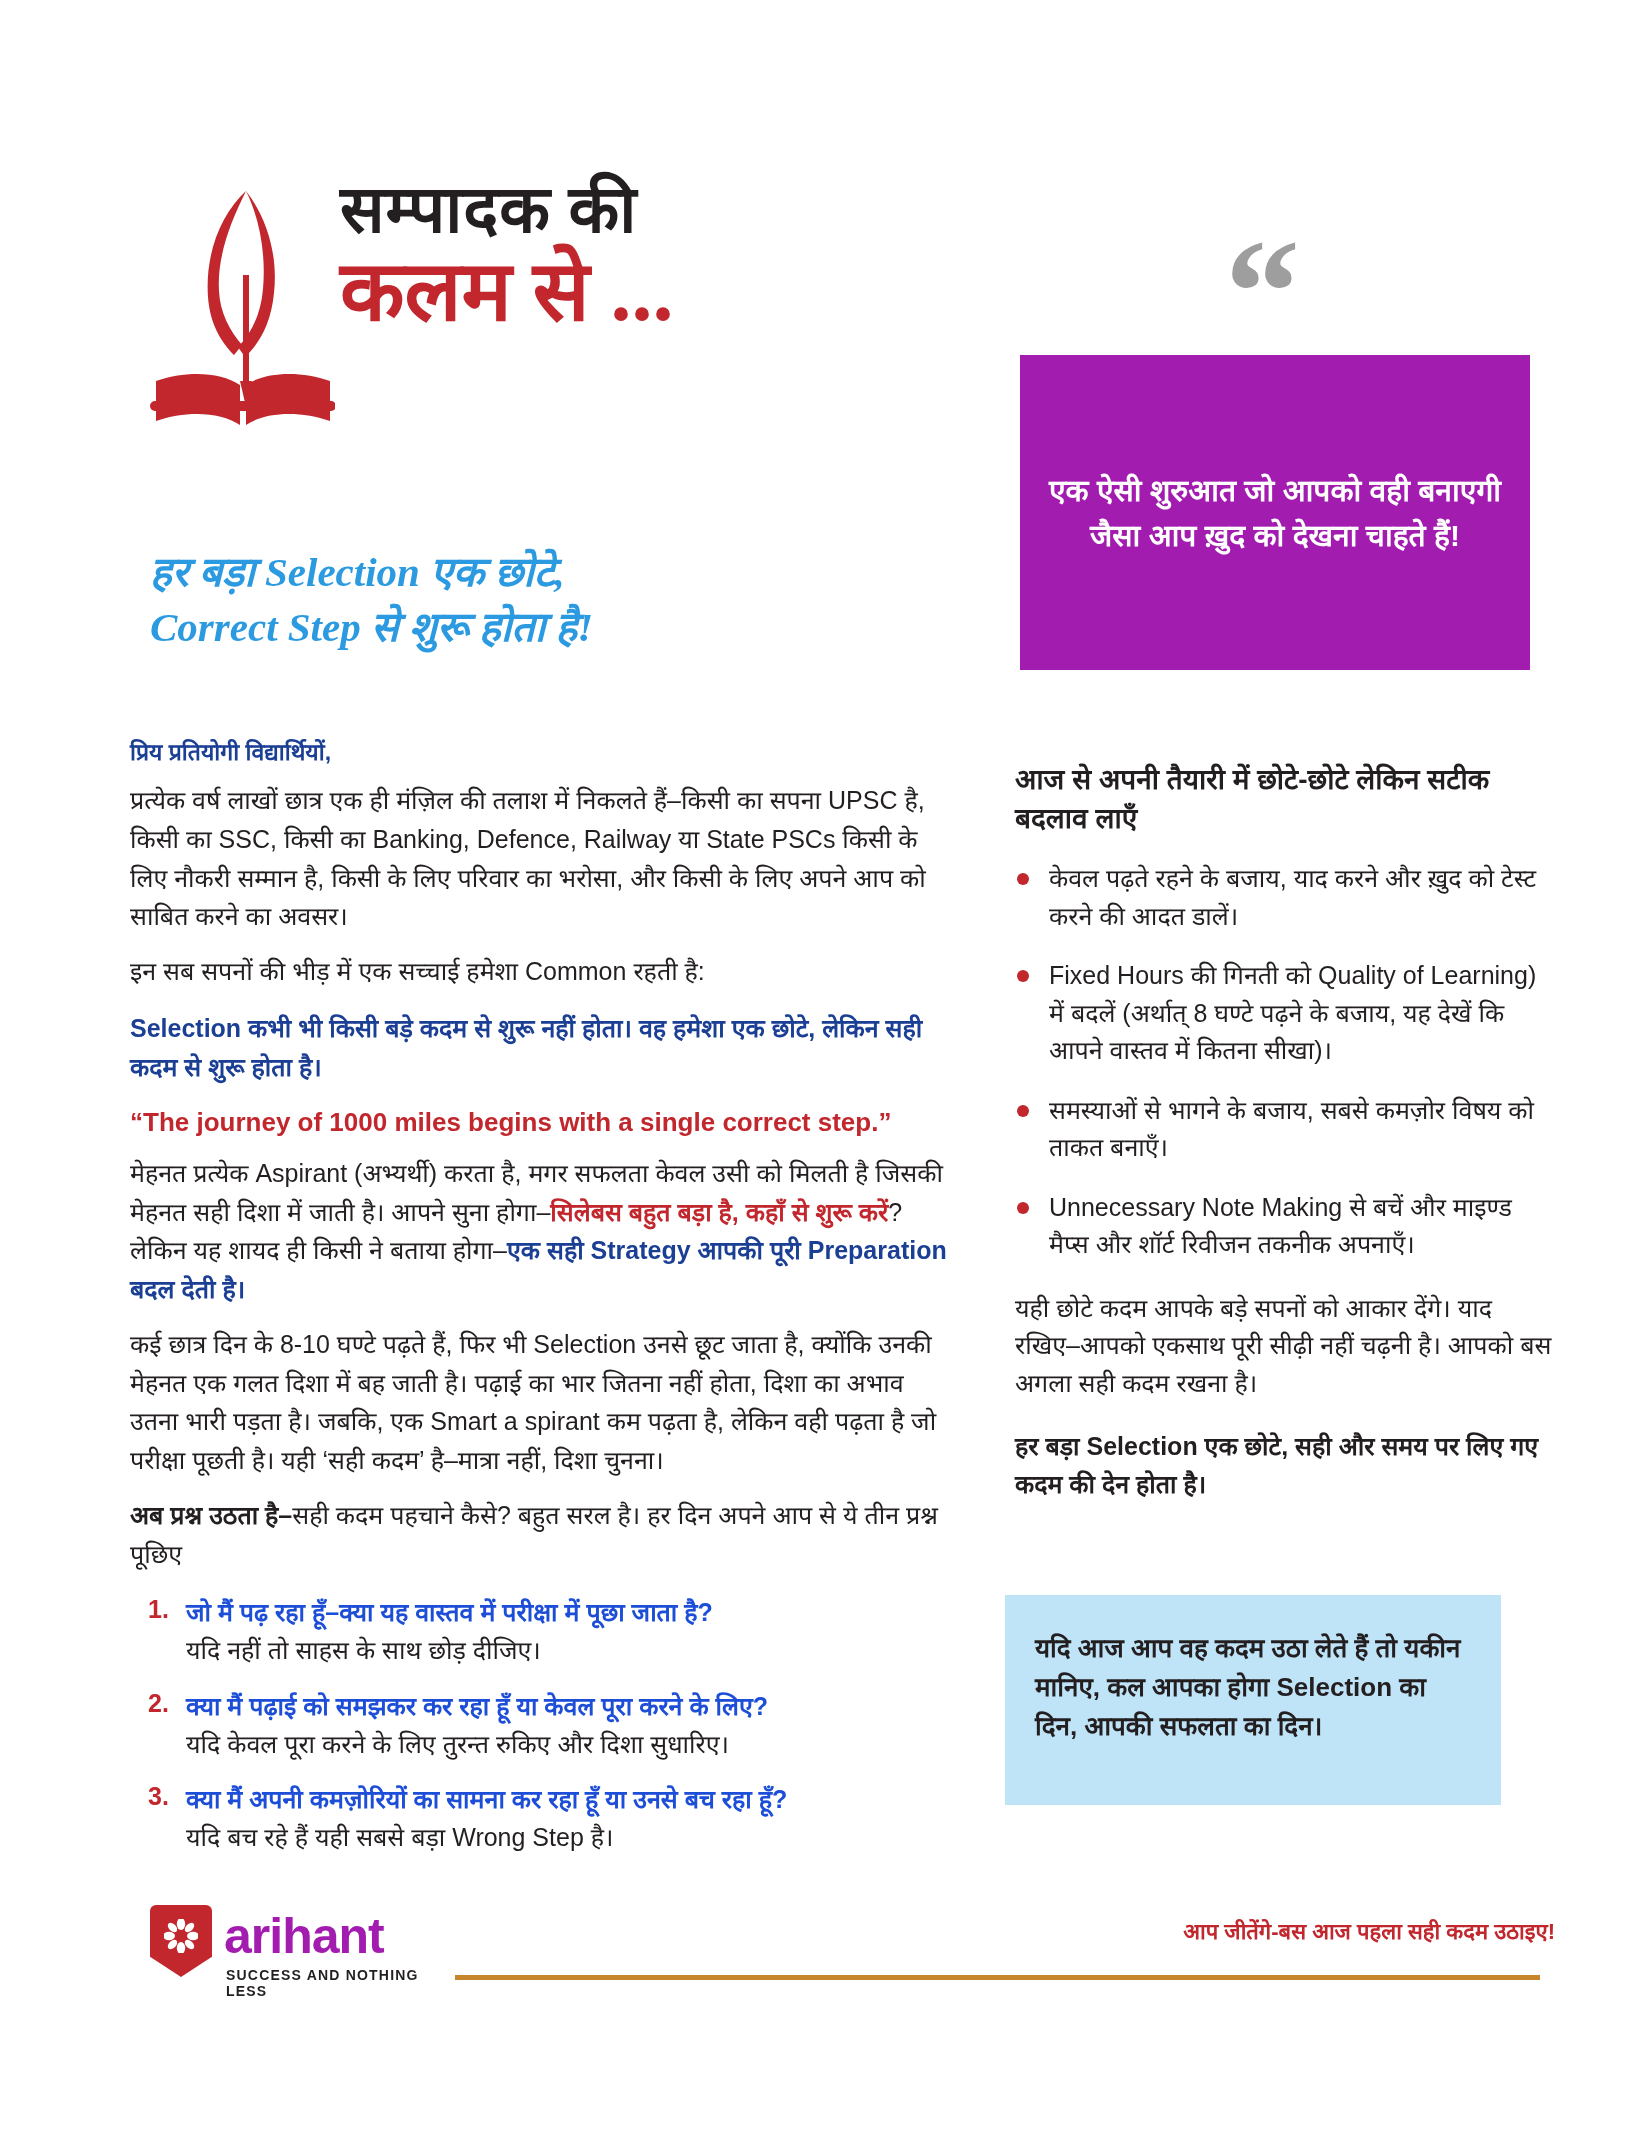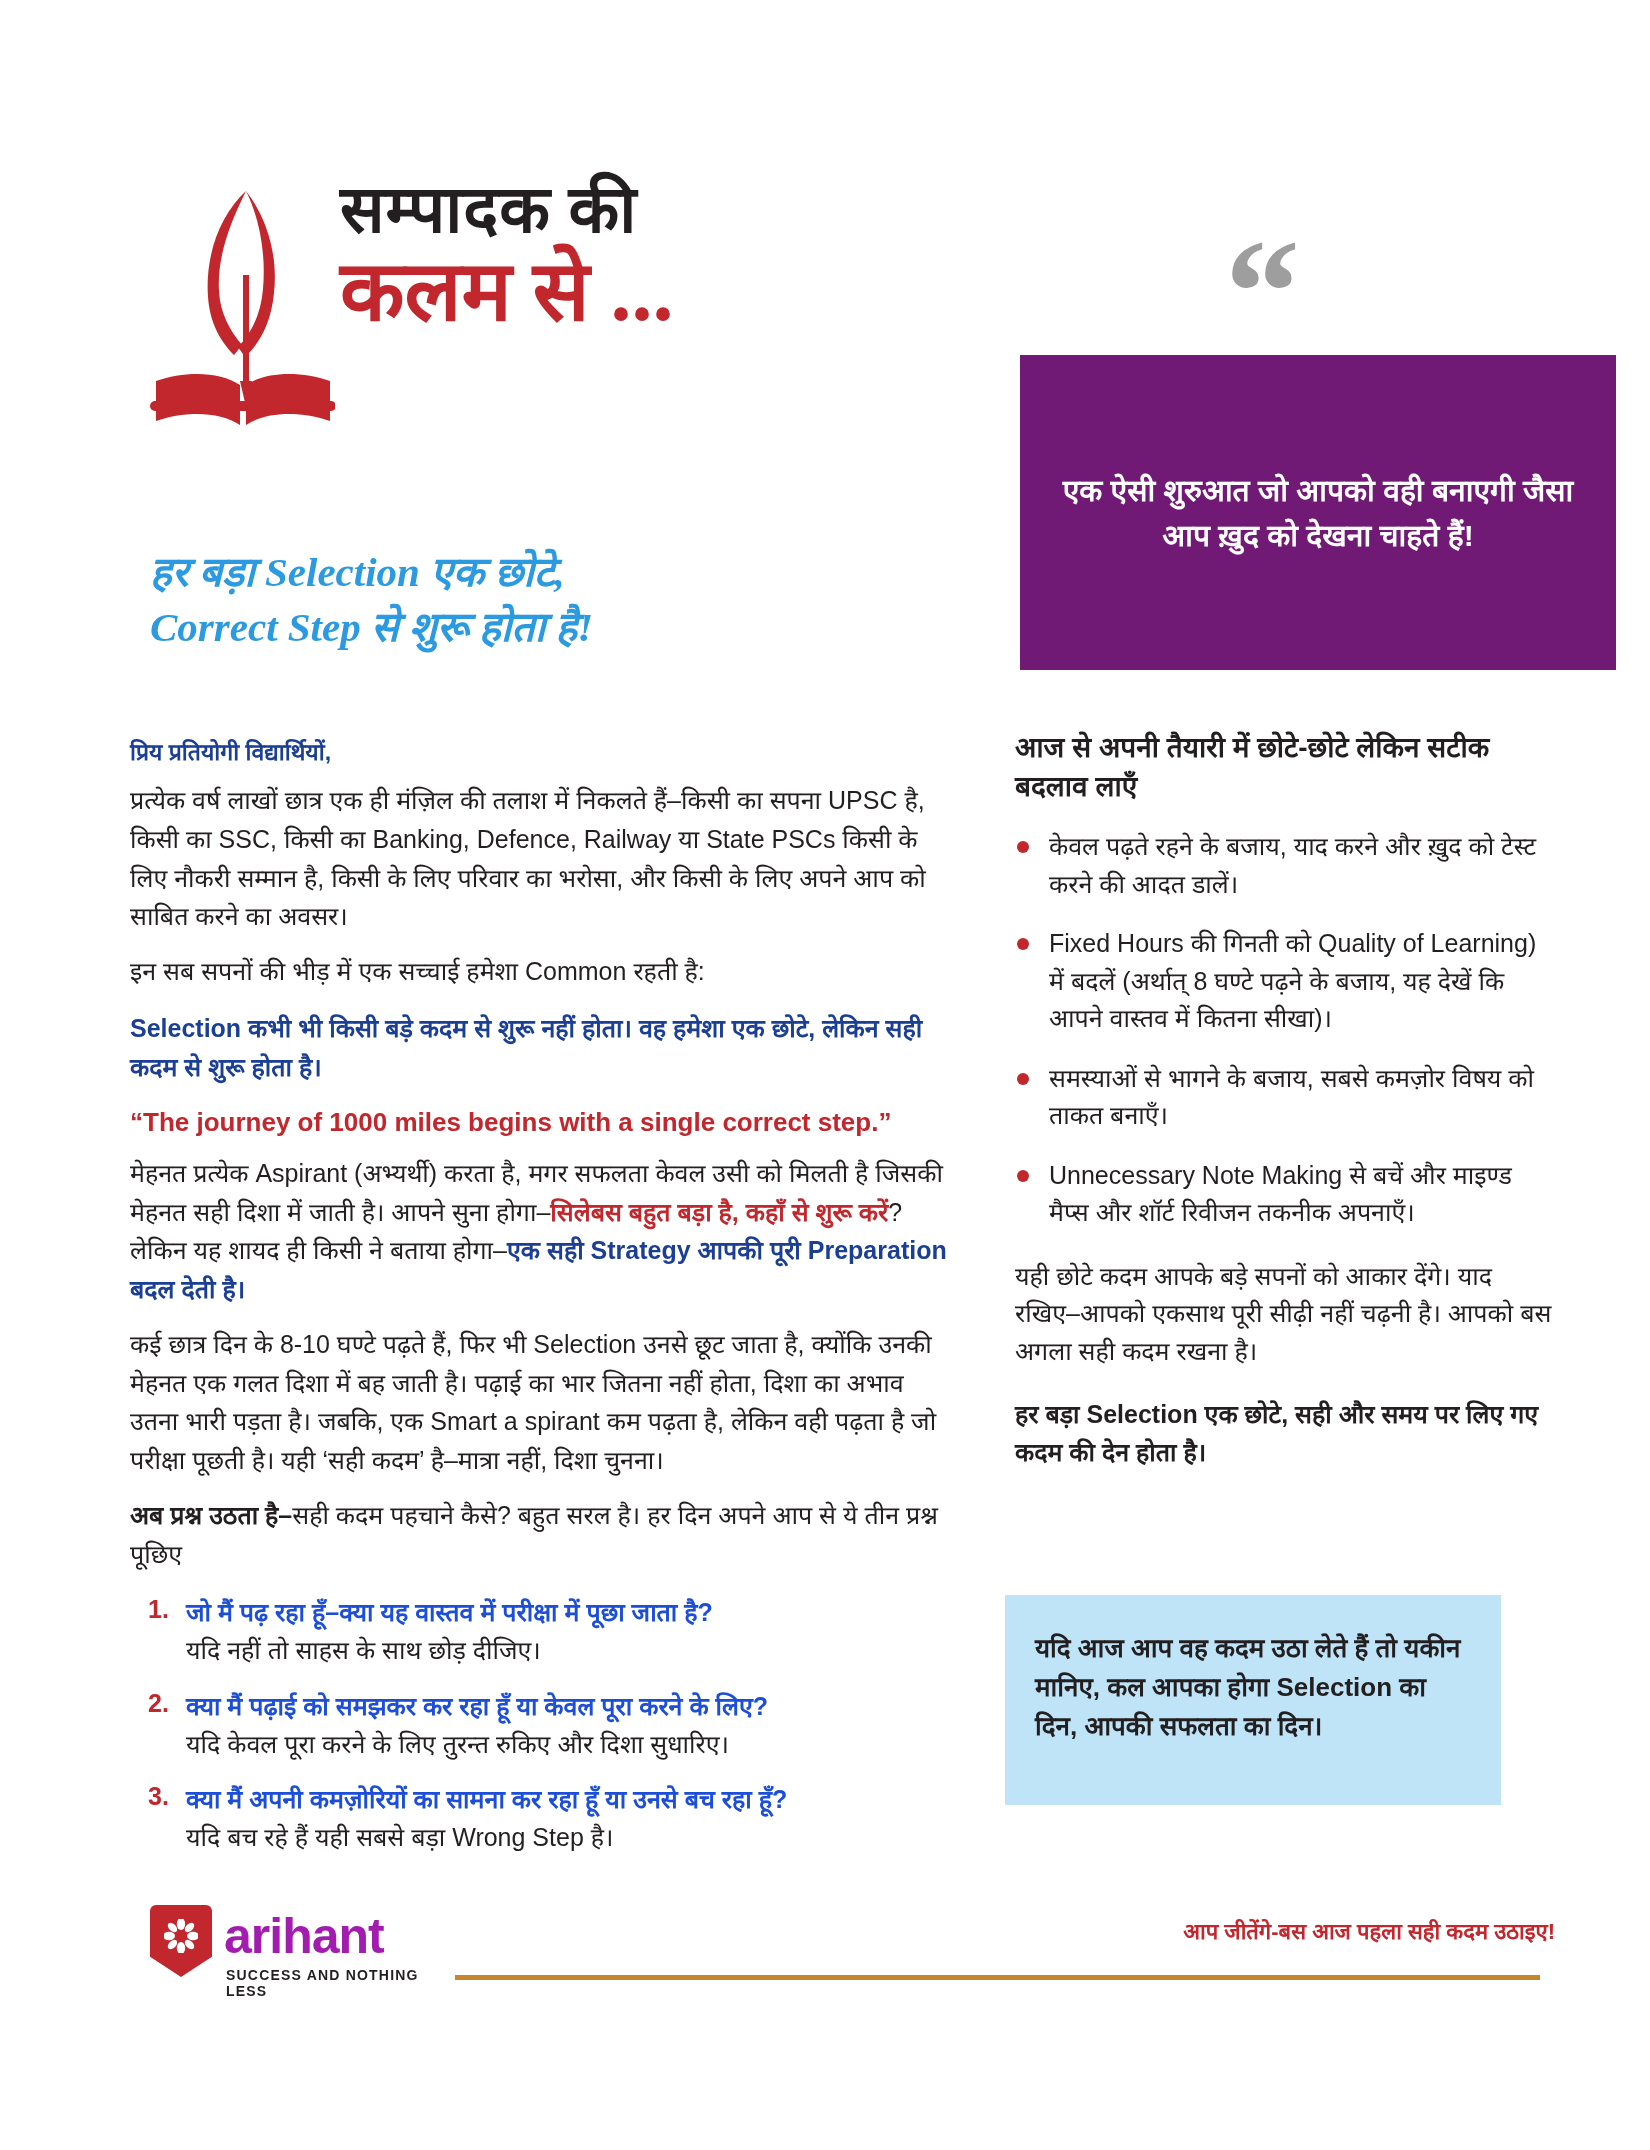--- a/index.html
+++ b/index.html
@@ -63,22 +63,22 @@
     left:1225px;top:240px;
     font-family:"Liberation Serif", serif;
     font-size:150px;
     line-height:0.7;
     color:#9e9e9e;
     font-weight:700;
   }
   .orange-box{
     position:absolute;
     left:1020px;top:355px;
-    width:596px;height:315px;
-    background:#701a75;
+    width:510px;height:315px;
+    background:#a21caf;
     display:flex;align-items:center;justify-content:center;
   }
   .orange-box p{
     margin:0;
     text-align:center;
     color:#ffffff;
     font-family:"Liberation Sans", sans-serif;
     font-weight:700;
     font-size:30px;
     line-height:1.5;
@@ -136,21 +136,21 @@
   .qmain{
     color:#1d4ed8;font-weight:700;font-size:25px;line-height:1.4;
     display:block;
   }
   .qsub{
     color:#231f20;font-size:25px;line-height:1.45;display:block;margin-top:2px;
   }
   
   .right-col{
     position:absolute;
-    left:1015px;top:728px;
+    left:1015px;top:760px;
     width:540px;
   }
   .right-head{
     font-weight:700;
     font-size:28px;
     line-height:1.4;
     color:#231f20;
     margin:0 0 22px 0;
   }
   .bullets{margin:0;padding:0;list-style:none;}

